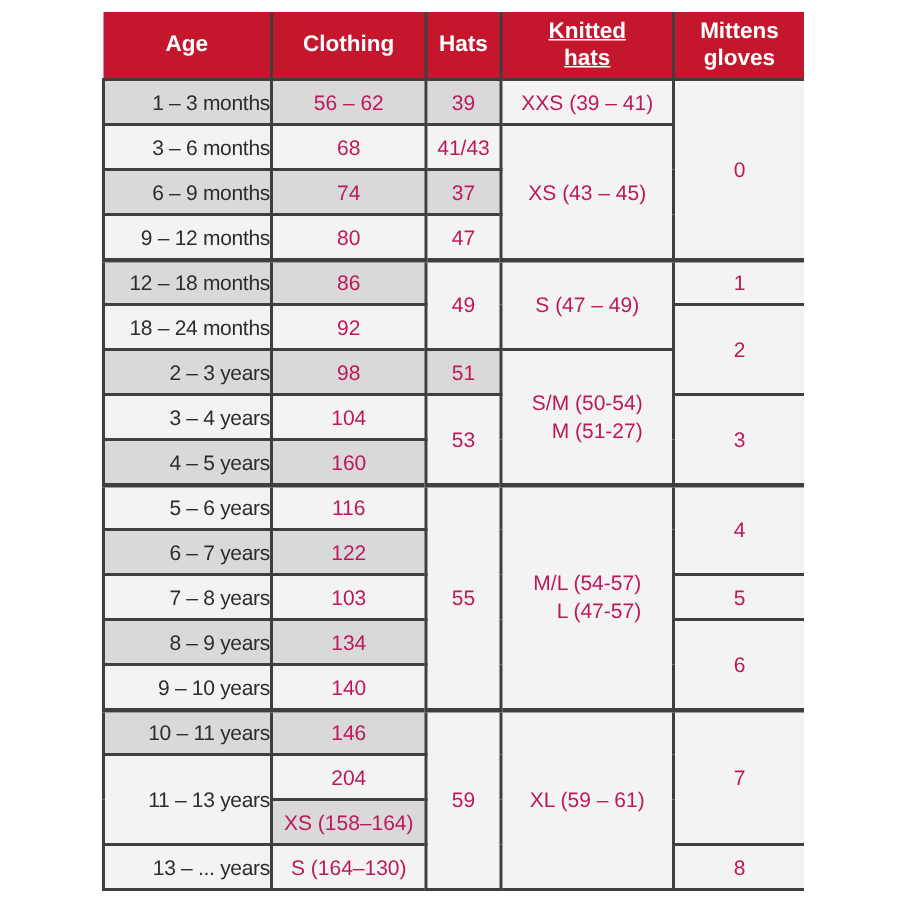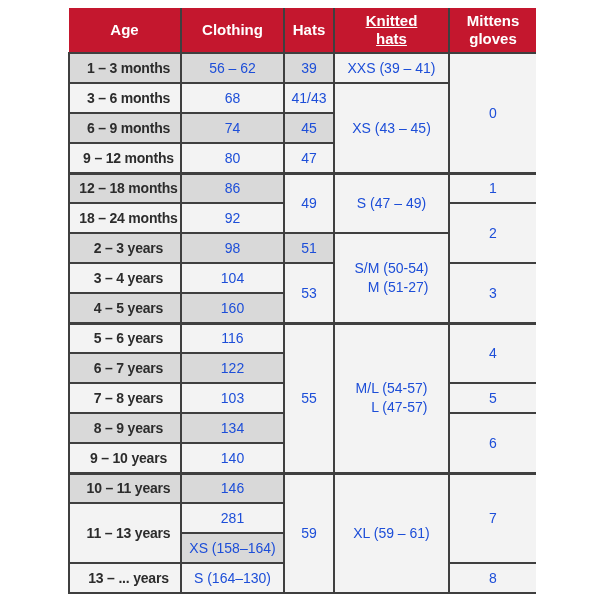--- a/index.html
+++ b/index.html
@@ -14,27 +14,27 @@
   }
   .sizechart th{
     background:#c4172e;color:#ffffff;font-size:15px;font-weight:bold;
     height:44px;text-align:center;vertical-align:middle;line-height:1.2;
     border:2px solid #3f3f3f;border-top:none;padding:0 2px;
   }
   .sizechart th:first-child{border-left:none;}
   .sizechart th.nr{border-right:none;}
   .sizechart th.knit{padding:0 22px;text-decoration:underline;}
   .sizechart td{
-    border:2px solid #3f3f3f;font-size:14px;color:#1d4ed8;
+    border:2px solid #3f3f3f;font-size:14px;color:#be185d;
     text-align:center;vertical-align:middle;padding:0;line-height:1.15;
     overflow:hidden;
   }
   .sizechart tbody tr{height:30px;}
   td.age{
-    text-align:center;padding-left:7px;font-weight:bold;color:#2c2c2c;
+    text-align:right;padding-left:7px;font-weight:normal;color:#2c2c2c;
     letter-spacing:-0.2px;white-space:nowrap;font-size:14px;
   }
   .g{background:#d9d9d9;}
   .w{background:#f3f3f3;}
   .grp{border-bottom-width:3px !important;}
   .nr{border-right:none !important;}
   .two .blk{display:inline-block;text-align:right;line-height:1.35;}
 </style>
 </head>
 <body>
@@ -67,21 +67,21 @@
       </tr>
       <tr>
         <td class="age w">3 – 6 months</td>
         <td class="w">68</td>
         <td class="w">41/43</td>
         <td class="w grp" rowspan="3">XS (43 – 45)</td>
       </tr>
       <tr>
         <td class="age g">6 – 9 months</td>
         <td class="g">74</td>
-        <td class="g">45</td>
+        <td class="g">37</td>
       </tr>
       <tr>
         <td class="age w grp">9 – 12 months</td>
         <td class="w grp">80</td>
         <td class="w grp">47</td>
       </tr>
       <tr>
         <td class="age g">12 – 18 months</td>
         <td class="g">86</td>
         <td class="w" rowspan="2">49</td>
@@ -146,21 +146,21 @@
       </tr>
       <tr>
         <td class="age g">10 – 11 years</td>
         <td class="g">146</td>
         <td class="w" rowspan="4">59</td>
         <td class="w" rowspan="4">XL (59 – 61)</td>
         <td class="w nr" rowspan="3">7</td>
       </tr>
       <tr>
         <td class="age w" rowspan="2">11 – 13 years</td>
-        <td class="w">281</td>
+        <td class="w">204</td>
       </tr>
       <tr>
         <td class="g">XS (158–164)</td>
       </tr>
       <tr>
         <td class="age w">13 – ... years</td>
         <td class="w">S (164–130)</td>
         <td class="w nr">8</td>
       </tr>
     </tbody>

